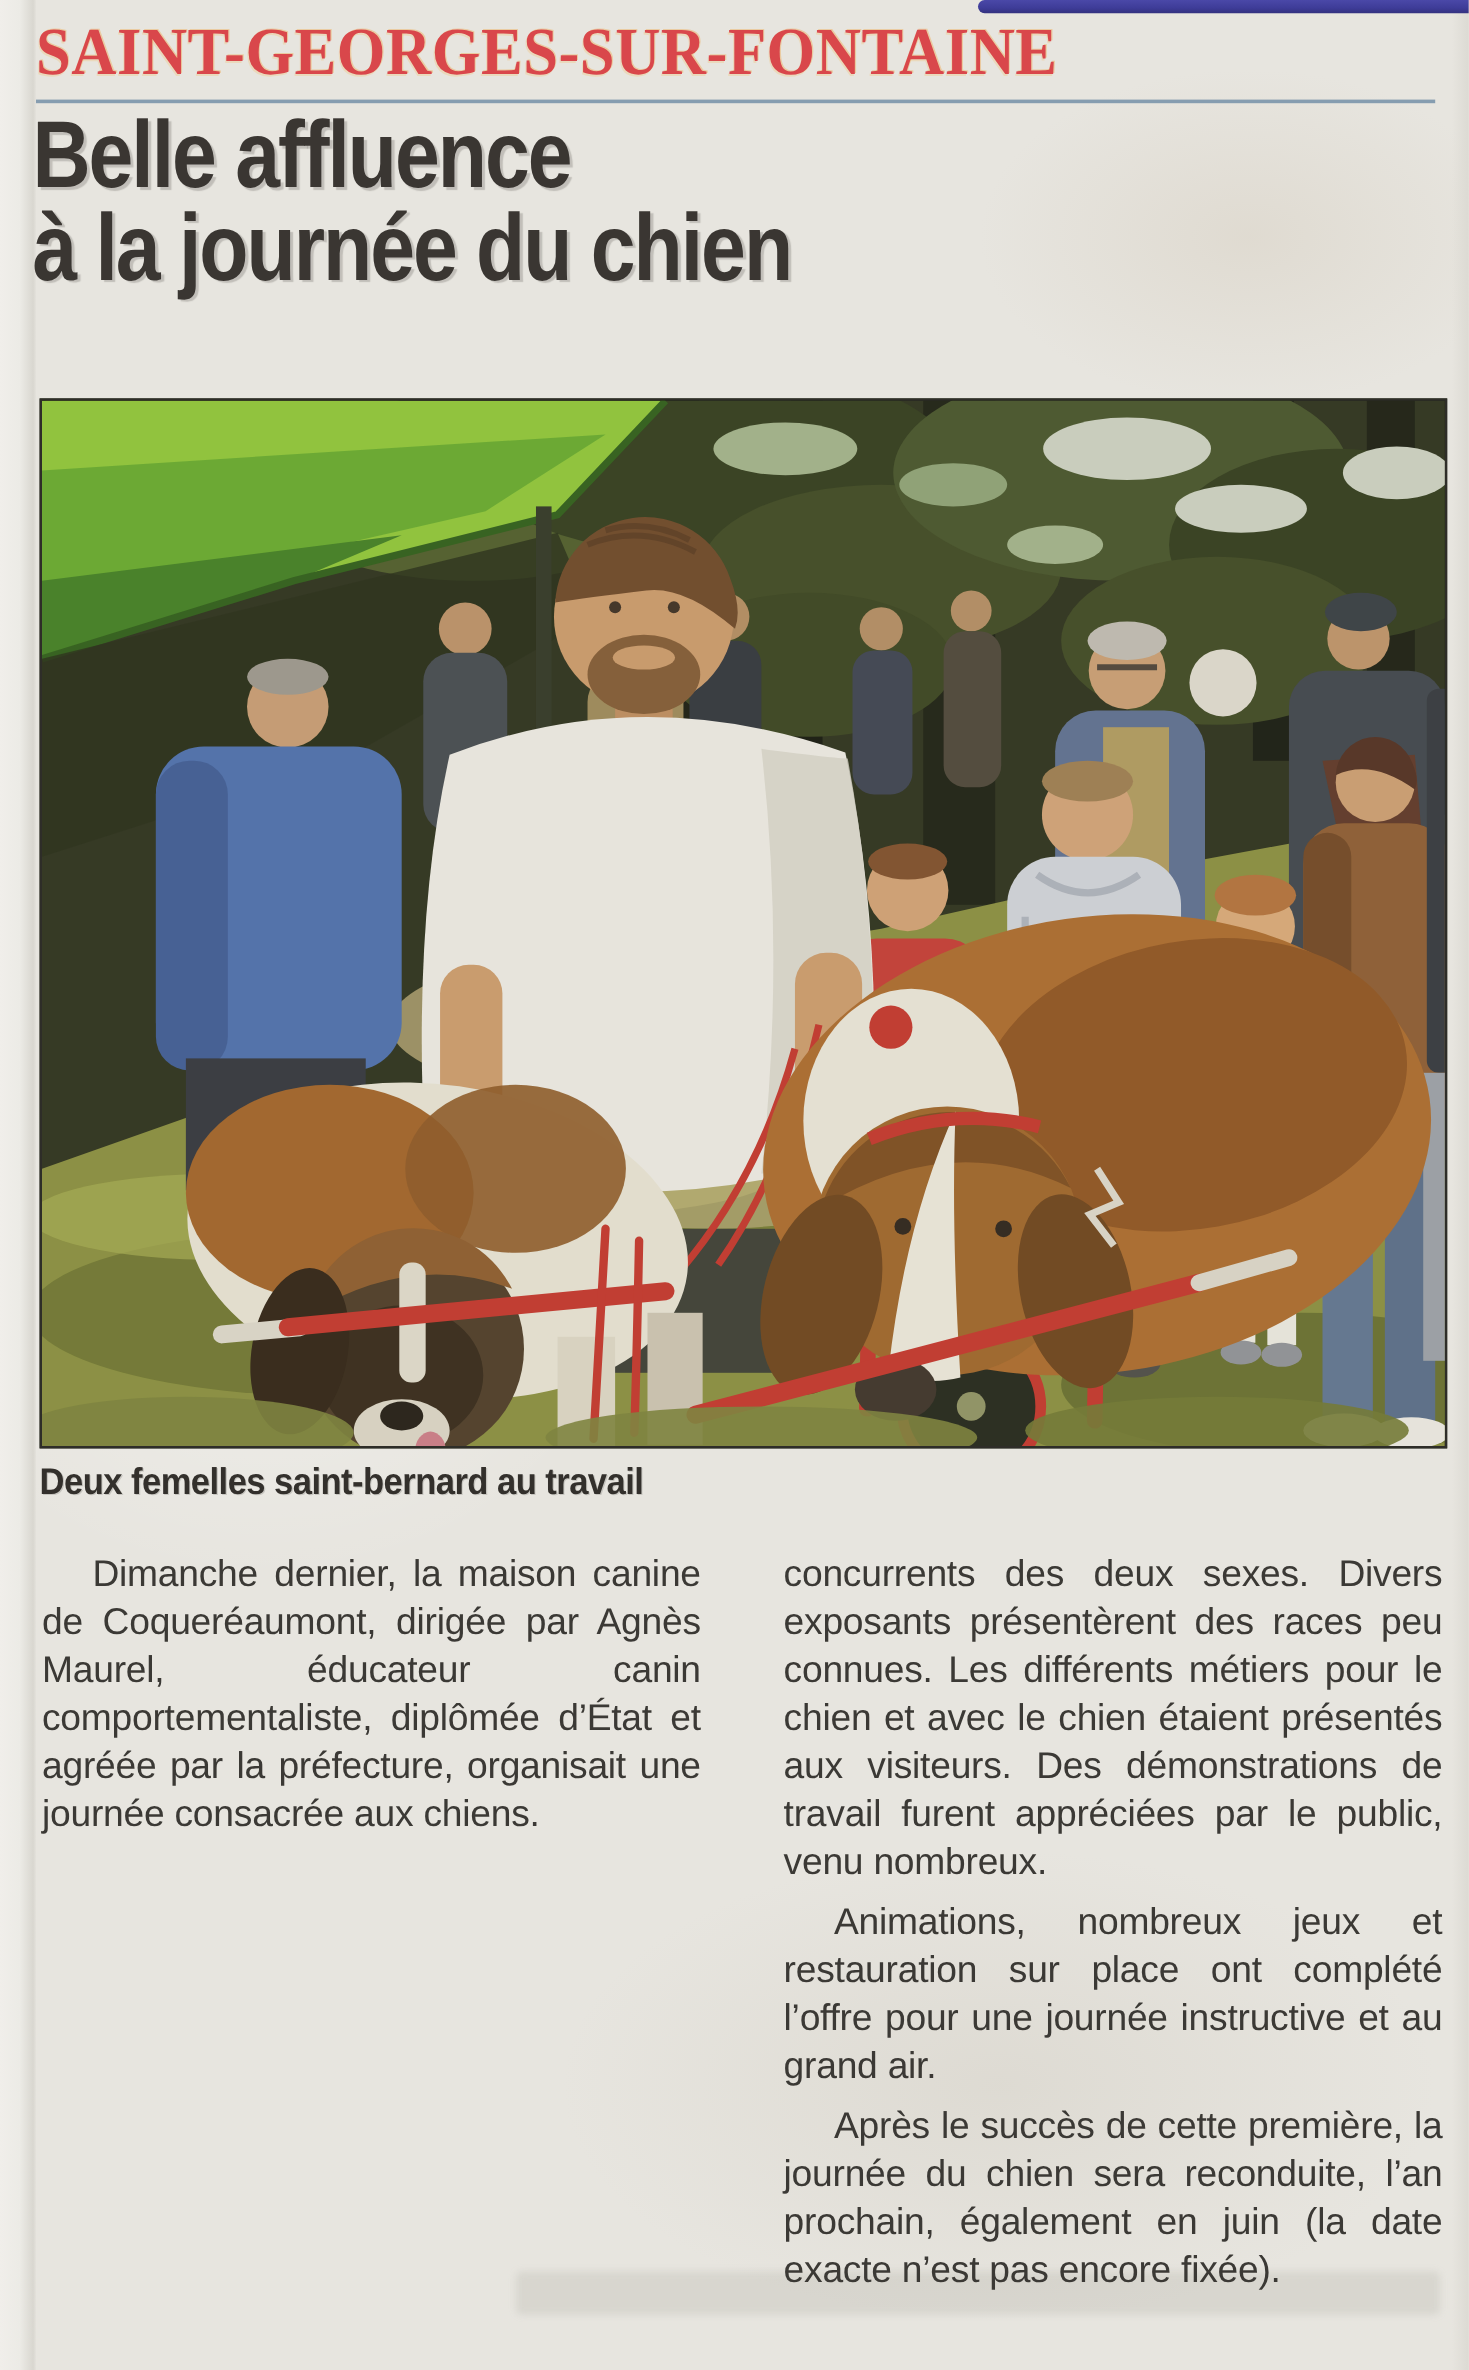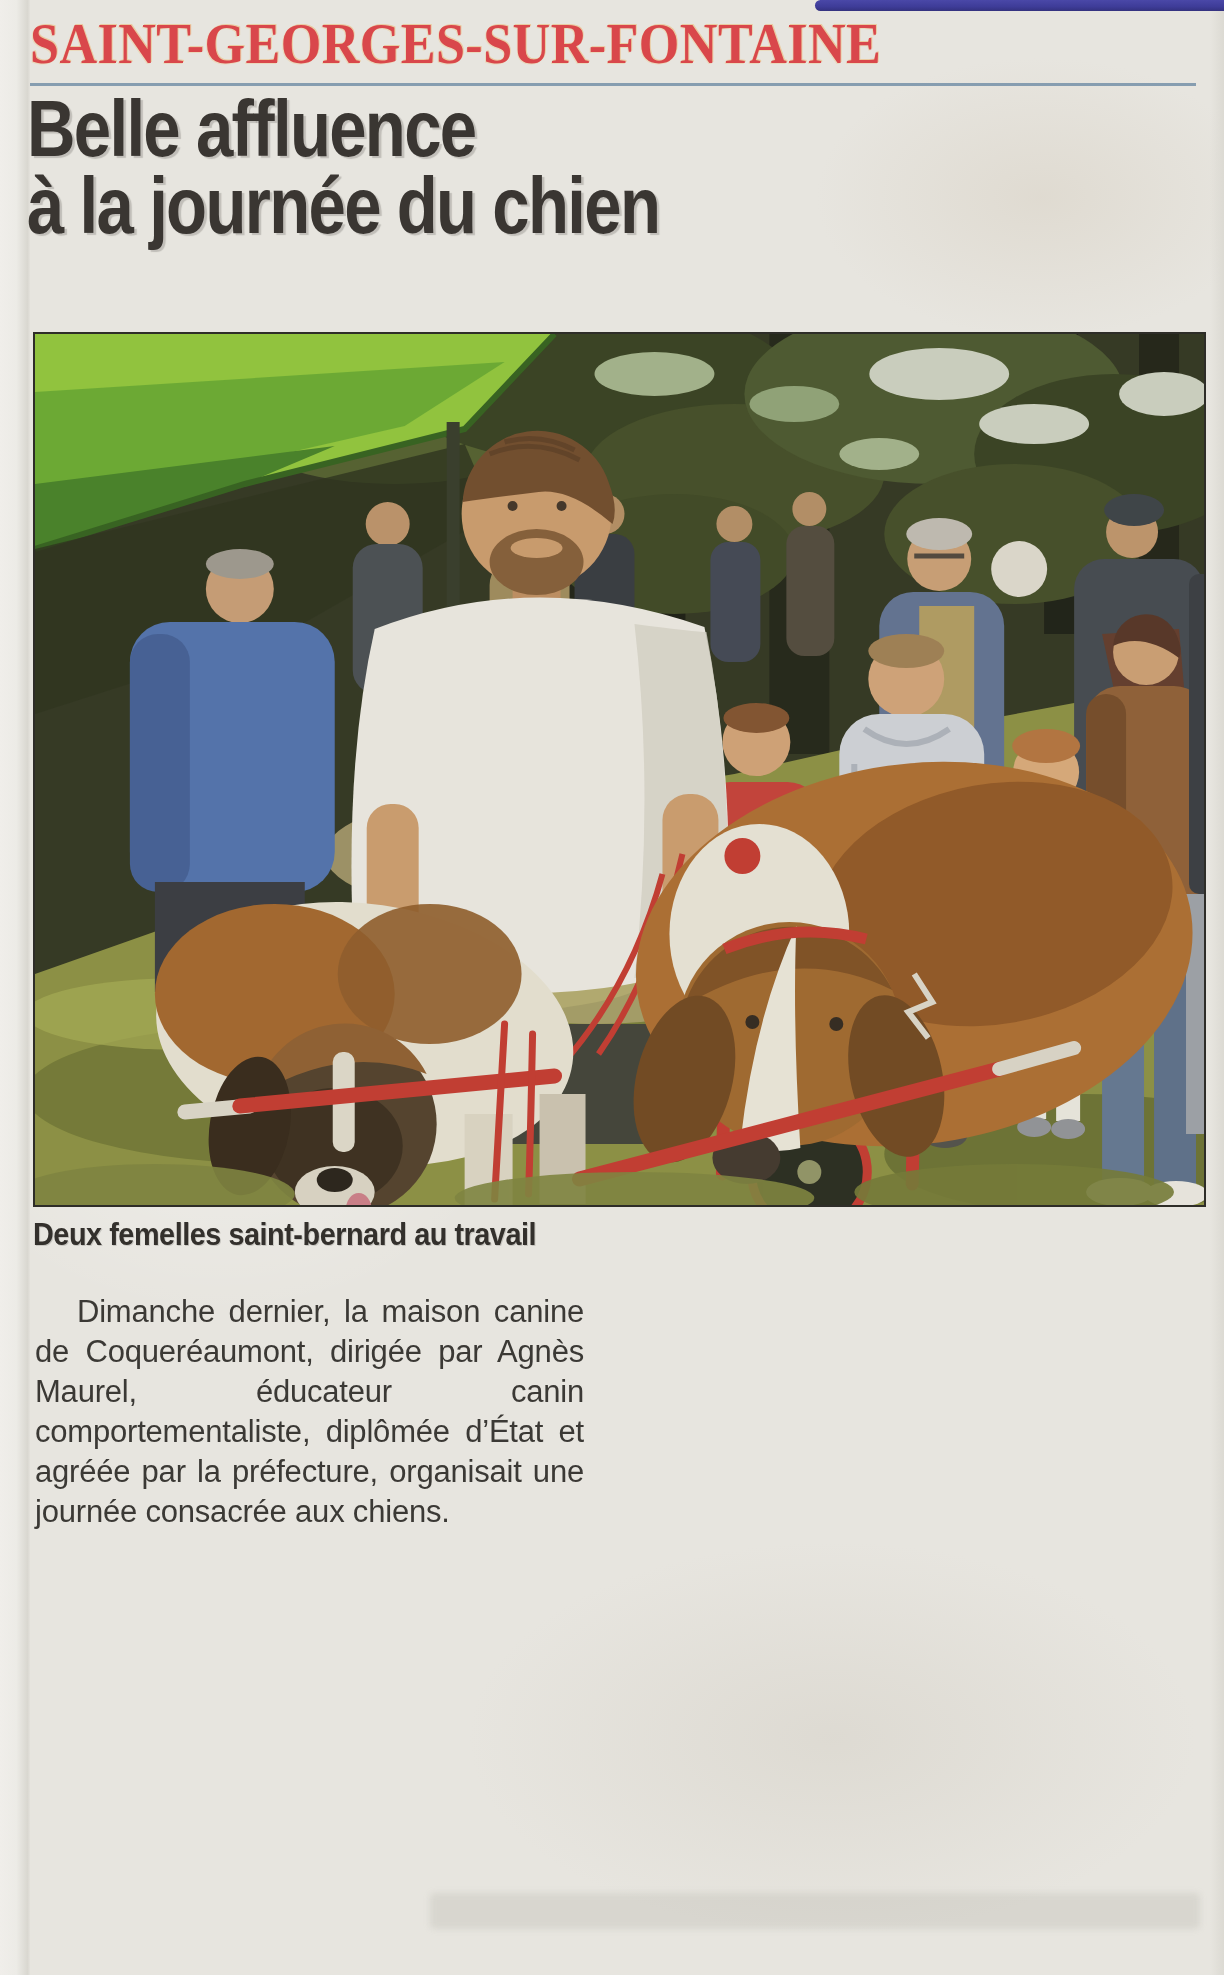--- a/index.html
+++ b/index.html
@@ -310,14 +310,17 @@
 
 <div class="caption">Deux femelles saint-bernard au travail</div>
 
 <div class="ghost-band"></div>
 
 <div class="body-columns">
   <div class="col">
     <p>Dimanche dernier, la maison canine de Coqueréaumont, dirigée par Agnès Maurel, éducateur canin comportementaliste, diplômée d’État et agréée par la préfecture, organisait une journée consacrée aux chiens.</p>
   </div>
   <div class="col">
+    <p class="no-indent">concurrents des deux sexes. Divers exposants présentèrent des races peu connues. Les différents métiers pour le chien et avec le chien étaient présentés aux visiteurs. Des démonstrations de travail furent appréciées par le public, venu nom­breux.</p>
+    <p>Animations, nombreux jeux et restauration sur place ont complété l’offre pour une journée instructive et au grand air.</p>
+    <p>Après le succès de cette pre­mière, la journée du chien sera reconduite, l’an prochain, égale­ment en juin (la date exacte n’est pas encore fixée).</p>
   </div>
 </div>
 
 </body></html>

